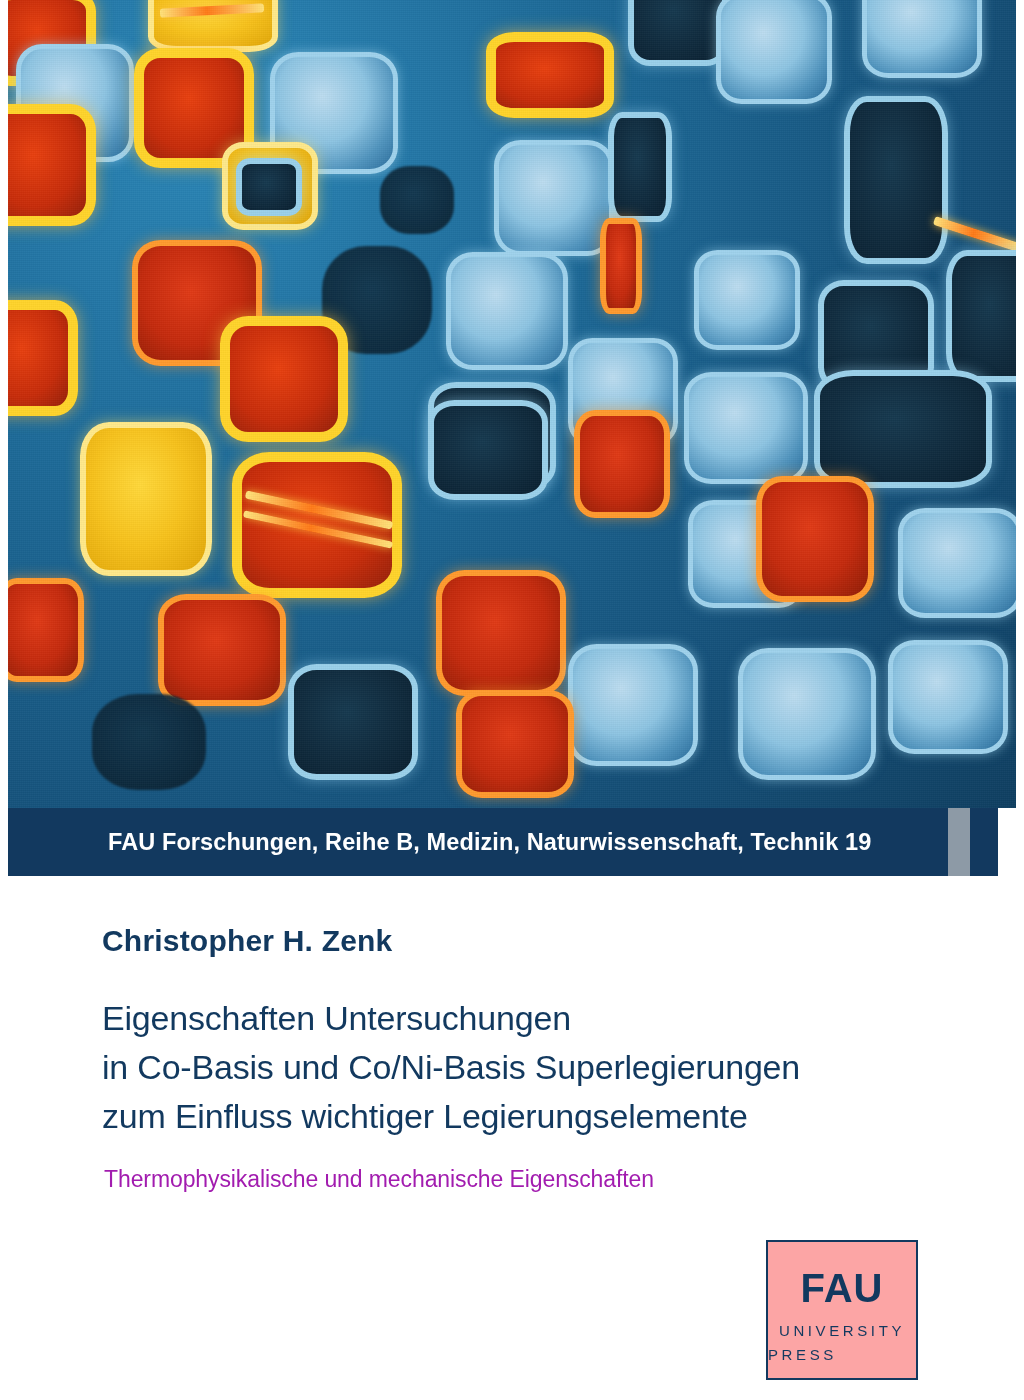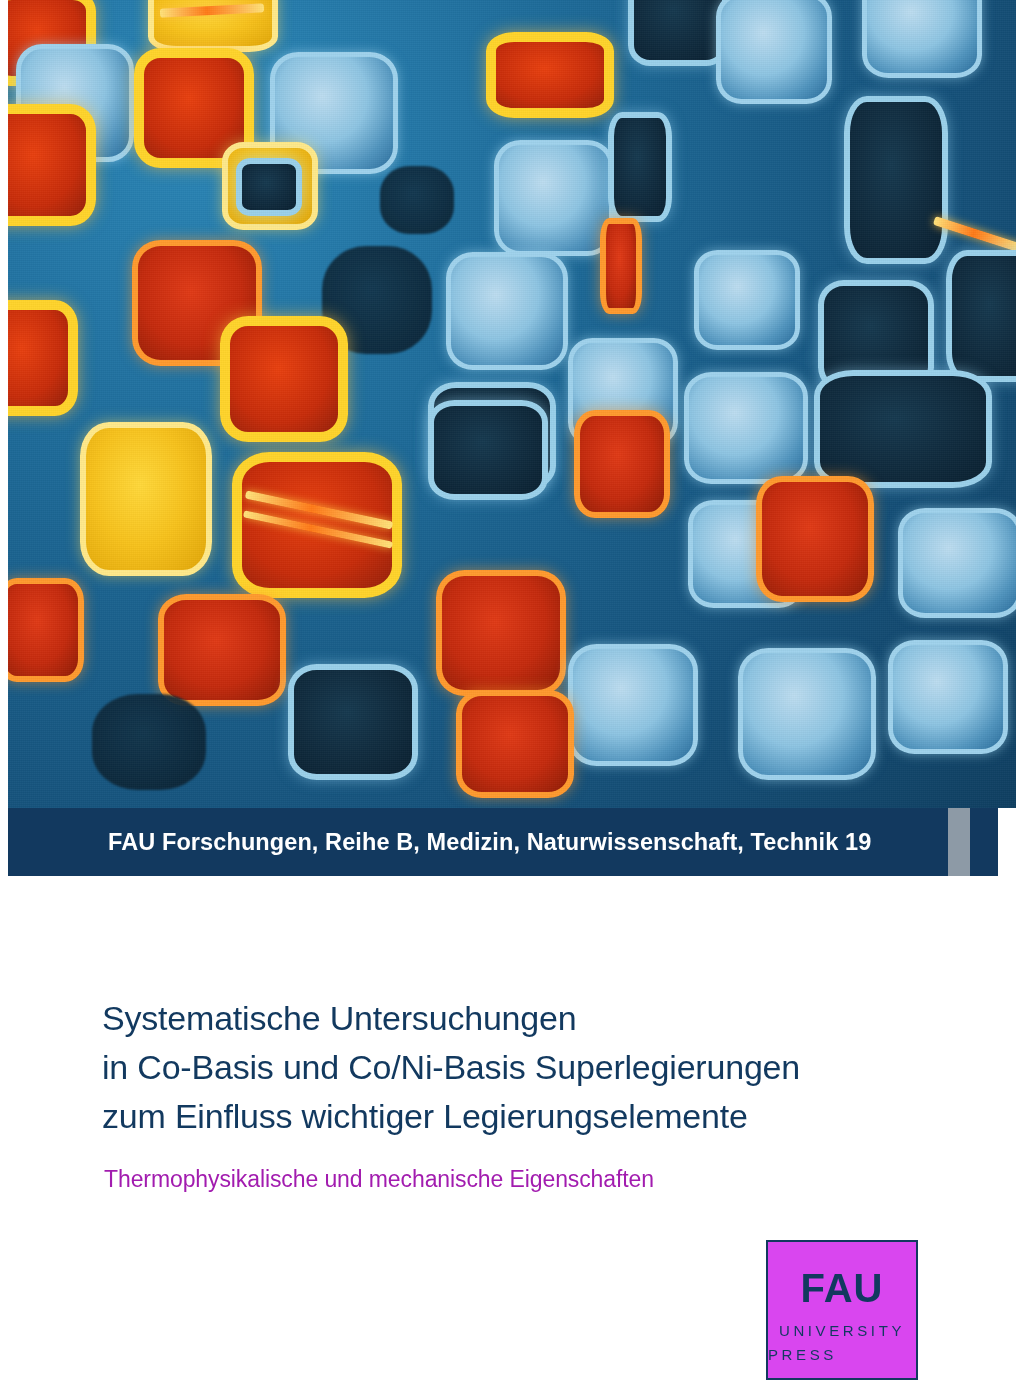--- a/index.html
+++ b/index.html
@@ -176,21 +176,21 @@
 
   
   .logo {
     position: absolute;
     left: 766px;
     top: 1240px;
     width: 152px;
     height: 140px;
     border: 2px solid #12395f;
     box-sizing: border-box;
-    background: #d946ef;
+    background: #fca5a5;
   }
   .logo-fau {
     position: absolute;
     left: 0;
     top: 24px;
     width: 100%;
     text-align: center;
     color: #12395f;
     font-size: 40px;
     font-weight: bold;
@@ -296,23 +296,24 @@
     <div class="grain"></div>
   </div>
 
   <div class="series-bar">
     <div class="bar-text">FAU Forschungen, Reihe B, Medizin, Naturwissenschaft, Technik  19</div>
     <div class="bar-accent"></div>
     <div class="bar-endcap"></div>
   </div>
 
   <div class="text-area">
+    <div class="author">Christopher H. Zenk</div>
 
     <div class="title">
-      <span class="line">Systematische Untersuchungen</span>
+      <span class="line">Eigenschaften Untersuchungen</span>
       <span class="line">in Co-Basis und Co/Ni-Basis Superlegierungen</span>
       <span class="line">zum Einfluss wichtiger Legierungselemente</span>
     </div>
 
     <div class="subtitle">Thermophysikalische und mechanische Eigenschaften</div>
   </div>
 
   <div class="logo">
     <div class="logo-fau">FAU</div>
     <div class="logo-univ">UNIVERSITY</div>

